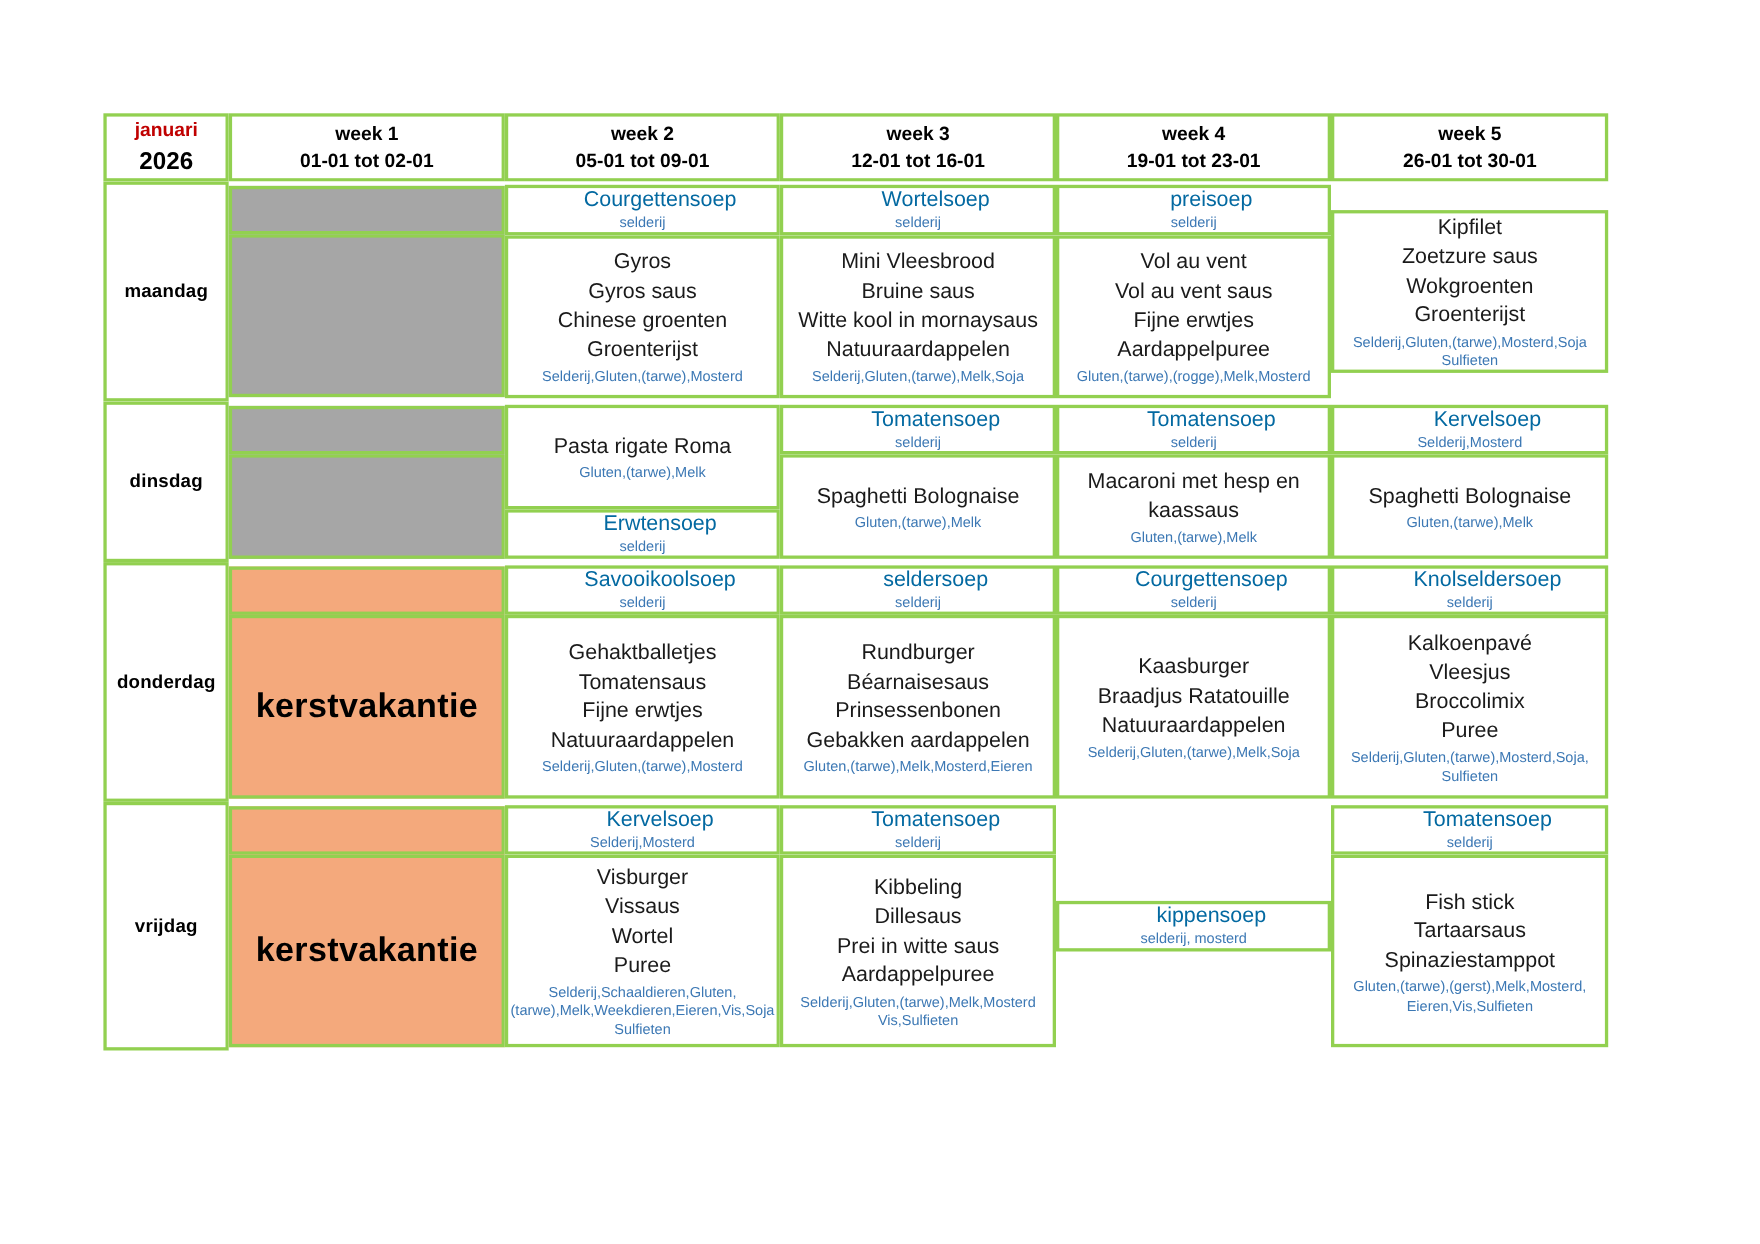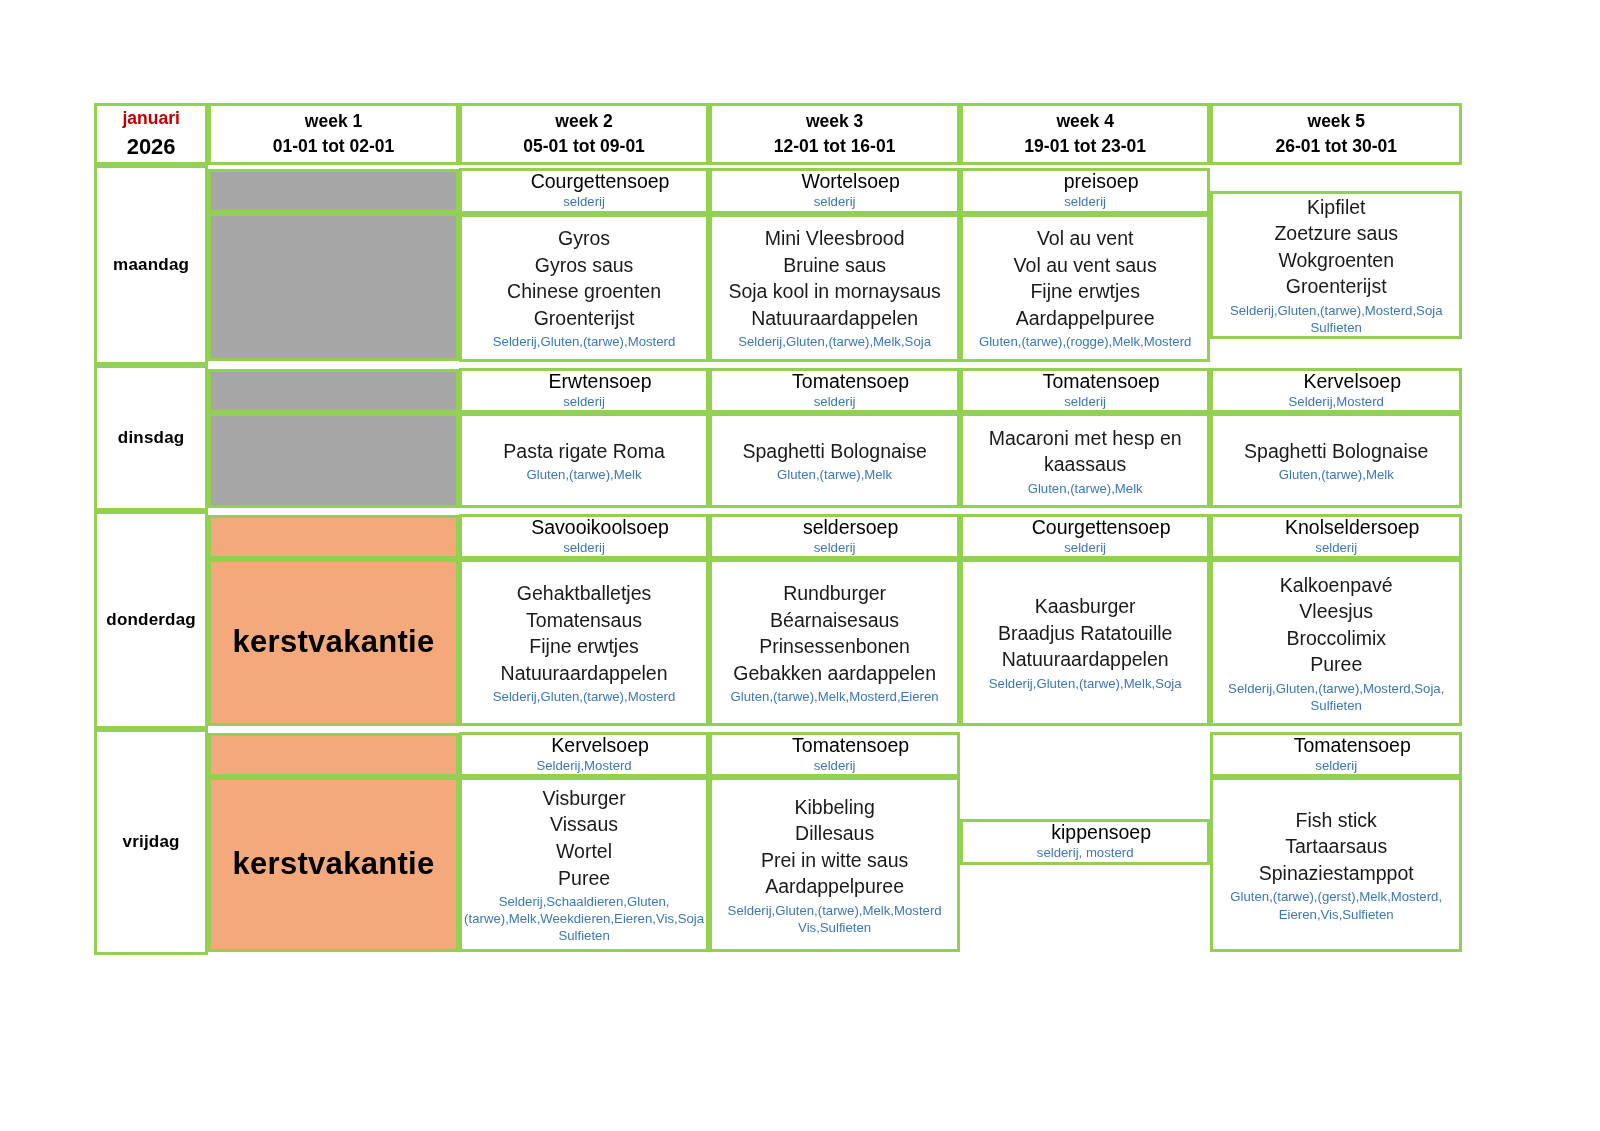--- a/index.html
+++ b/index.html
@@ -79,21 +79,21 @@
 
   
   .soup {
     height: 44px;
     padding-top: 4px;
   }
   .soup .name {
     display: block;
     font-size: 19.5px;
     line-height: 1.12;
-    color: #000000;
+    color: #0369a1;
     padding-left: 32px;
   }
   .soup .alg {
     display: block;
     font-size: 13.2px;
     color: #3C78B4;
     line-height: 1.25;
     margin-top: 1px;
   }
 
@@ -230,21 +230,21 @@
                   <td class="cell soup">
                     <span class="name">Wortelsoep</span>
                     <span class="alg">selderij</span>
                   </td>
                 </tr>
                 <tr>
                   <td class="cell main">
                     <span class="dishes">
                       <span class="dish">Mini Vleesbrood</span>
                       <span class="dish">Bruine saus</span>
-                      <span class="dish">Soja kool in mornaysaus</span>
+                      <span class="dish">Witte kool in mornaysaus</span>
                       <span class="dish">Natuuraardappelen</span>
                     </span>
                     <span class="alg">Selderij,Gluten,(tarwe),Melk,Soja</span>
                   </td>
                 </tr>
               </tbody>
             </table>
           </td>
           <td style="padding: 0px;">
             <table class="stack">
@@ -298,31 +298,31 @@
                 <tr>
                   <td class="cell main fill-gray">&nbsp;</td>
                 </tr>
               </tbody>
             </table>
           </td>
           <td style="padding: 0px;">
             <table class="stack">
               <tbody>
                 <tr>
+                  <td class="cell main">
+                    <span class="dishes">
+                      <span class="dish">Pasta rigate Roma</span>
+                    </span>
+                    <span class="alg">Gluten,(tarwe),Melk</span>
+                  </td>
+                </tr>
+                <tr>
                   <td class="cell soup">
                     <span class="name">Erwtensoep</span>
                     <span class="alg">selderij</span>
-                  </td>
-                </tr>
-                <tr>
-                  <td class="cell main">
-                    <span class="dishes">
-                      <span class="dish">Pasta rigate Roma</span>
-                    </span>
-                    <span class="alg">Gluten,(tarwe),Melk</span>
                   </td>
                 </tr>
               </tbody>
             </table>
           </td>
           <td style="padding: 0px;">
             <table class="stack">
               <tbody>
                 <tr>
                   <td class="cell soup">

